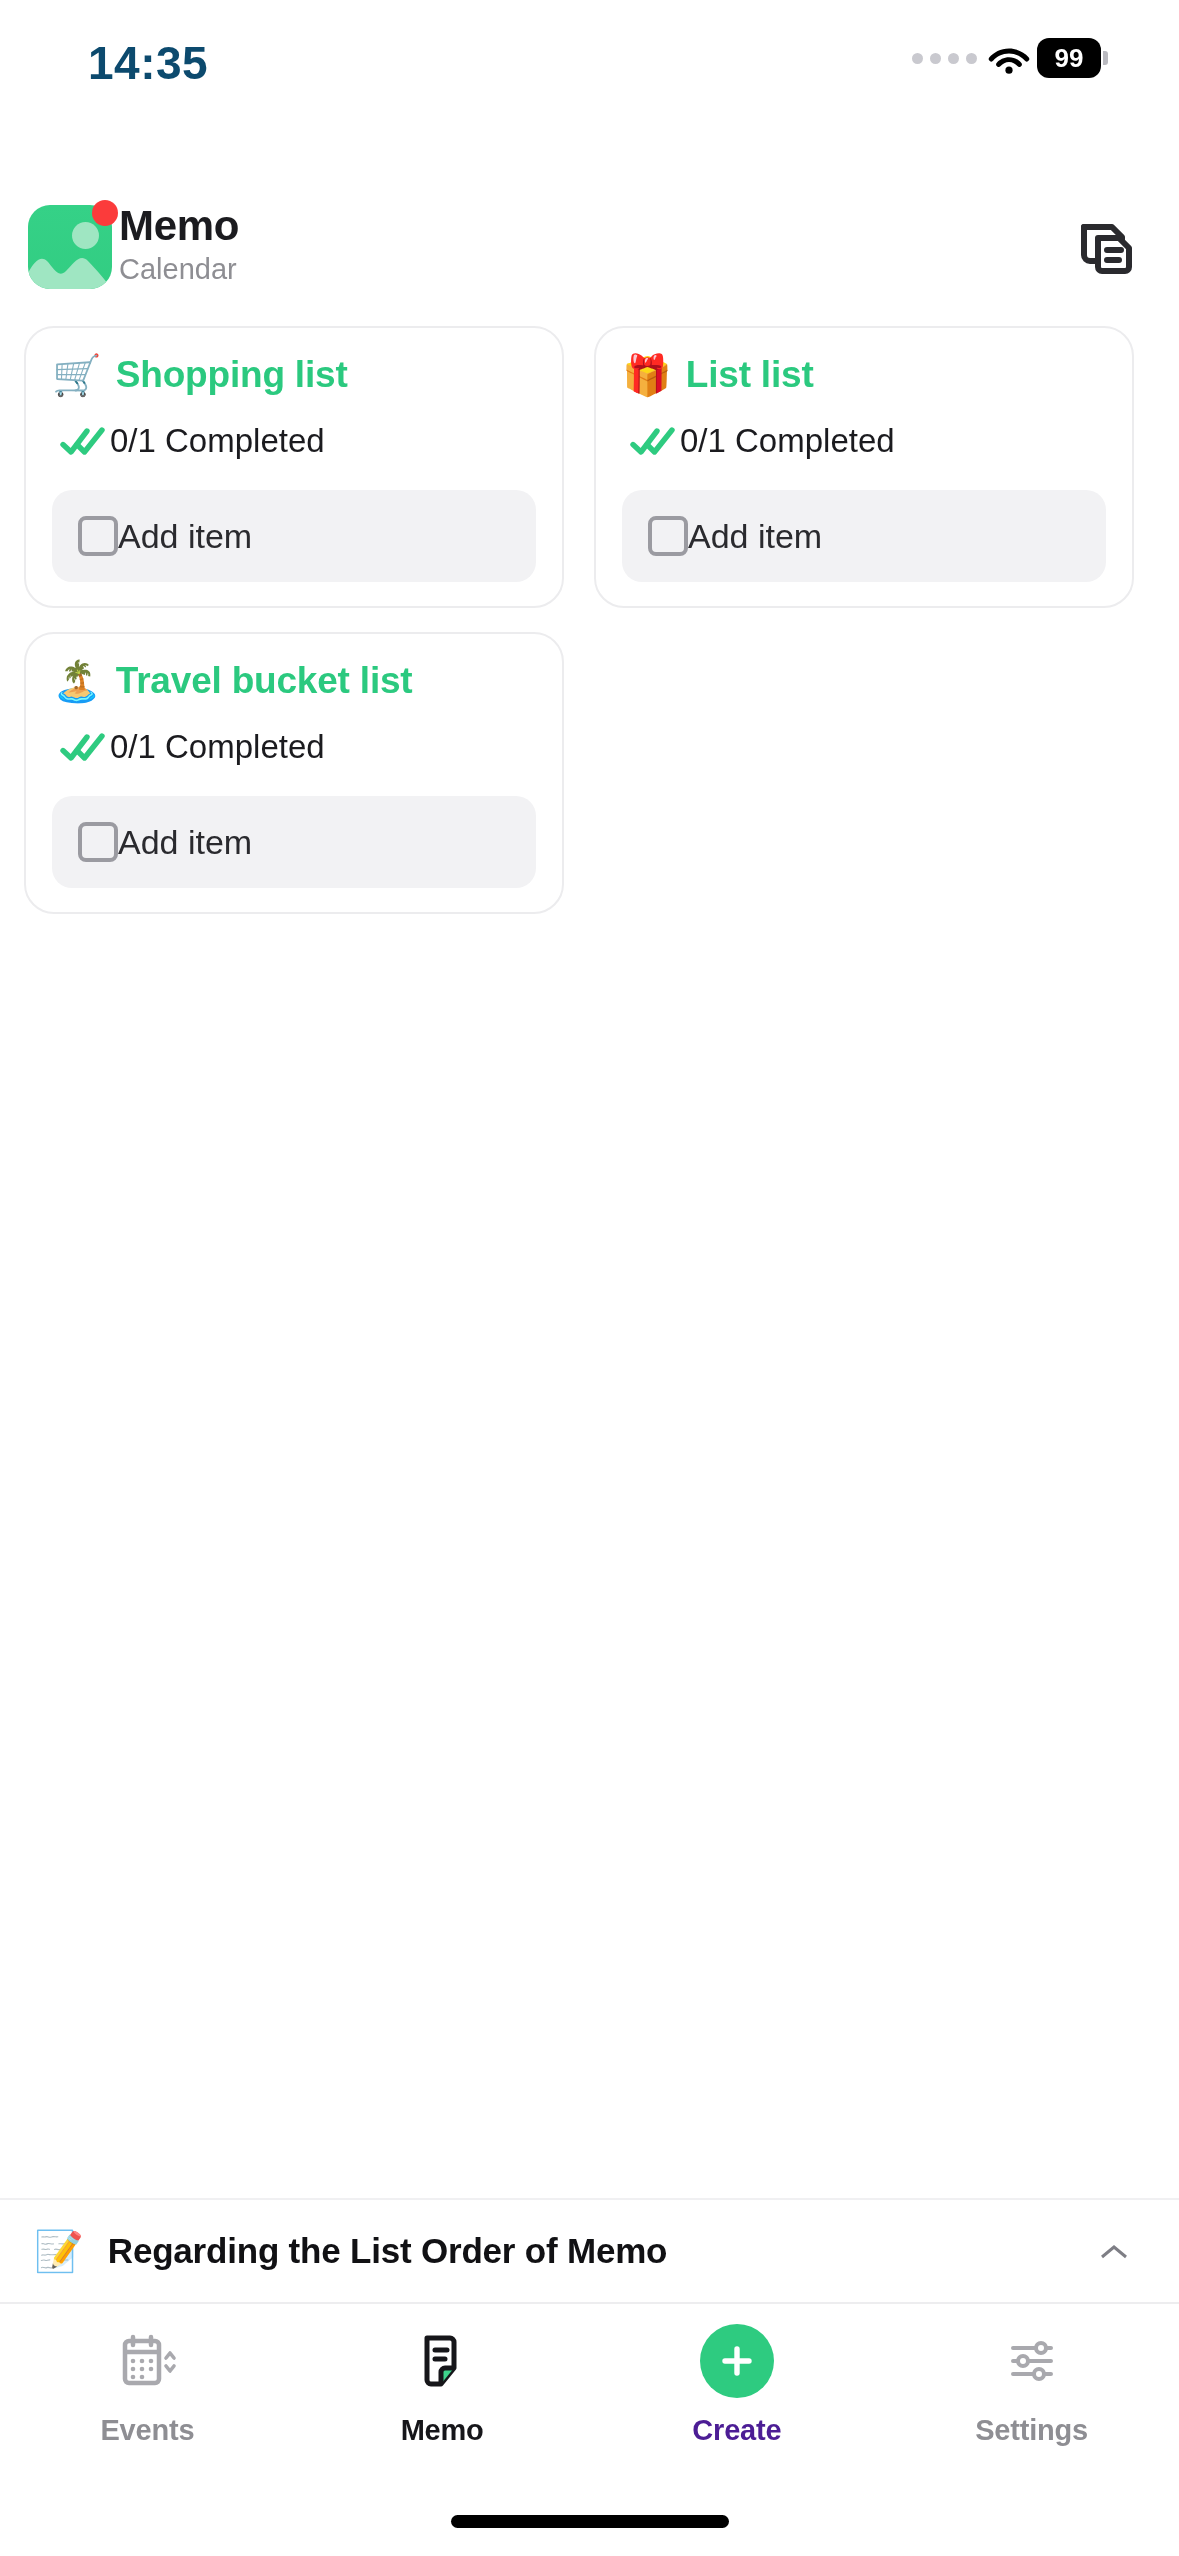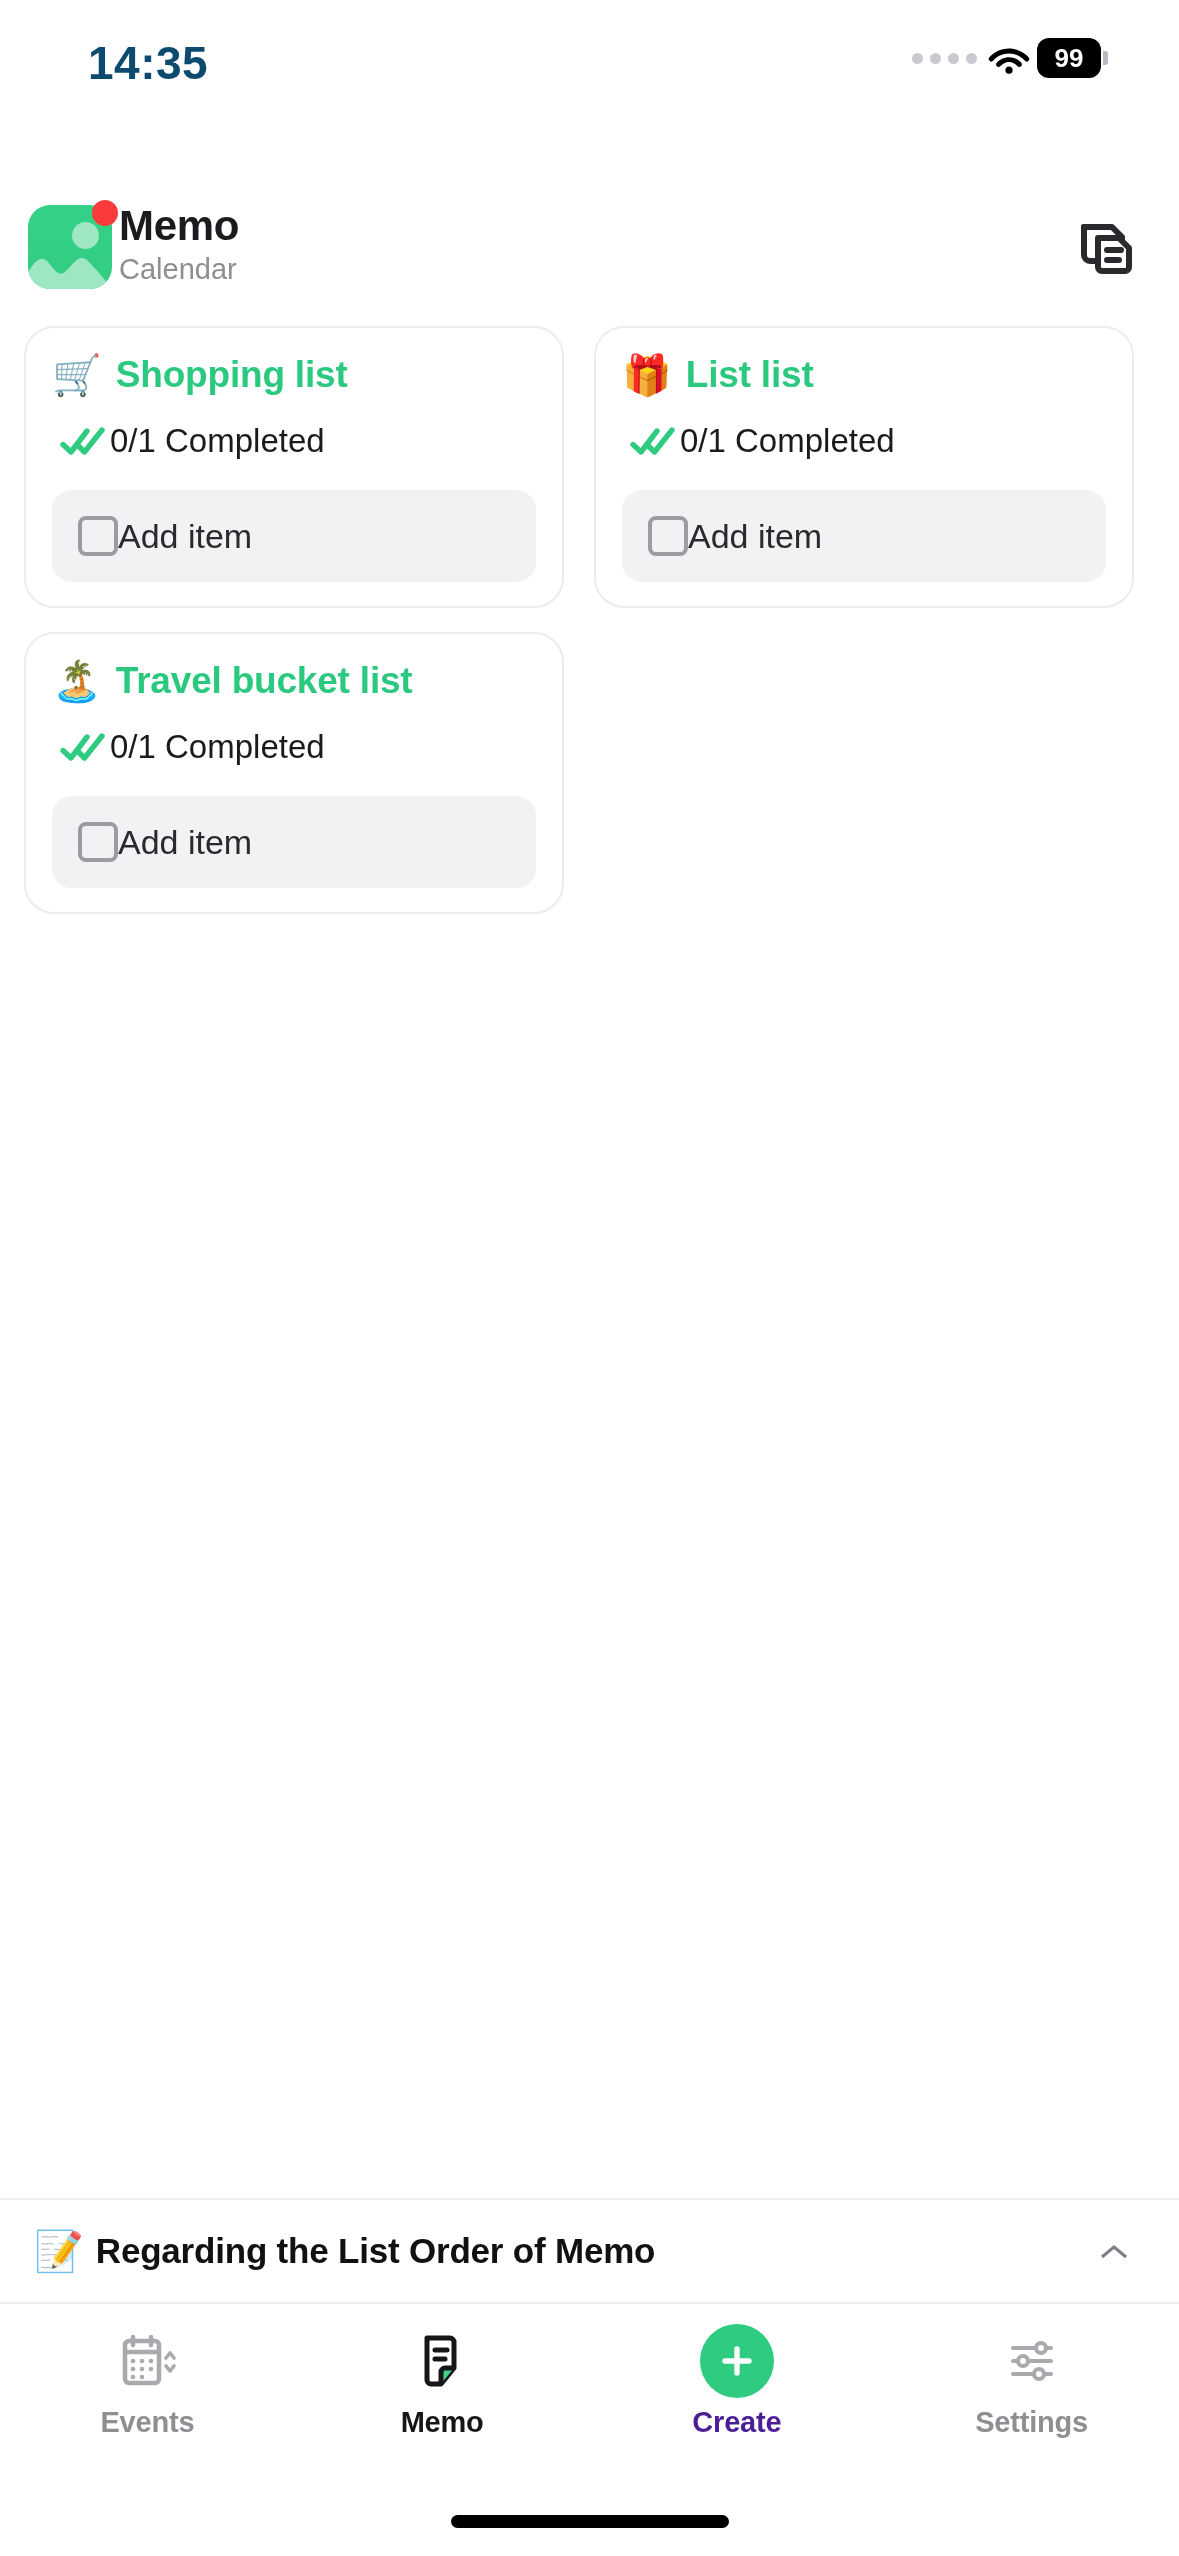--- a/index.html
+++ b/index.html
@@ -115,21 +115,21 @@
 
   
   .banner{
     position:absolute; left:0; bottom:254px; width:1179px; height:104px;
     background:#fff;
     border-top:2px solid #f0f0f2;
     display:flex; align-items:center;
   }
   .banner-emoji{ font-size:40px; margin-left:34px; line-height:1; }
   .banner-text{
-    margin-left:12px; font-size:35px; font-weight:700; color:#111114;
+    margin-left:24px; font-size:35px; font-weight:700; color:#111114;
     letter-spacing:-0.2px;
   }
   .banner-chevron{
     position:absolute; right:50px; top:42px;
     width:30px; height:20px;
   }
 
   
   .tabbar{
     position:absolute; left:0; bottom:86px; width:1179px; height:168px;
@@ -139,21 +139,21 @@
   .tab{
     flex:1 1 0; height:168px;
     display:flex; flex-direction:column; align-items:center;
     padding-top:20px;
   }
   .tab-ico{
     height:74px; display:flex; align-items:center; justify-content:center;
     position:relative;
   }
   .tab-label{
-    margin-top:8px; font-size:29px; font-weight:700; letter-spacing:-0.2px;
+    margin-top:16px; font-size:29px; font-weight:700; letter-spacing:-0.2px;
     color:#8e8e93;
   }
   .tab.active .tab-label{ color:#16161a; }
   .tab.create .tab-label{ color:#4c1d95; }
   .fab{
     width:74px; height:74px; border-radius:50%; background:#2ecb80;
     display:flex; align-items:center; justify-content:center;
   }
   .home-indicator{
     position:absolute; left:50%; transform:translateX(-50%);

